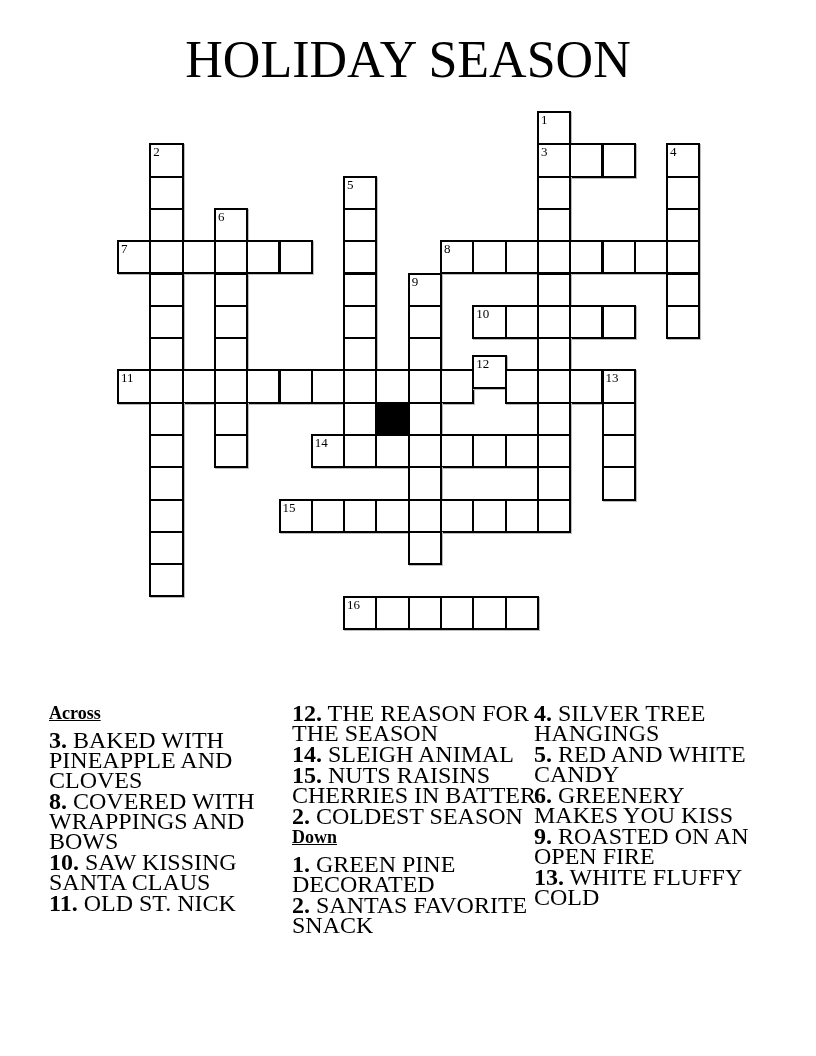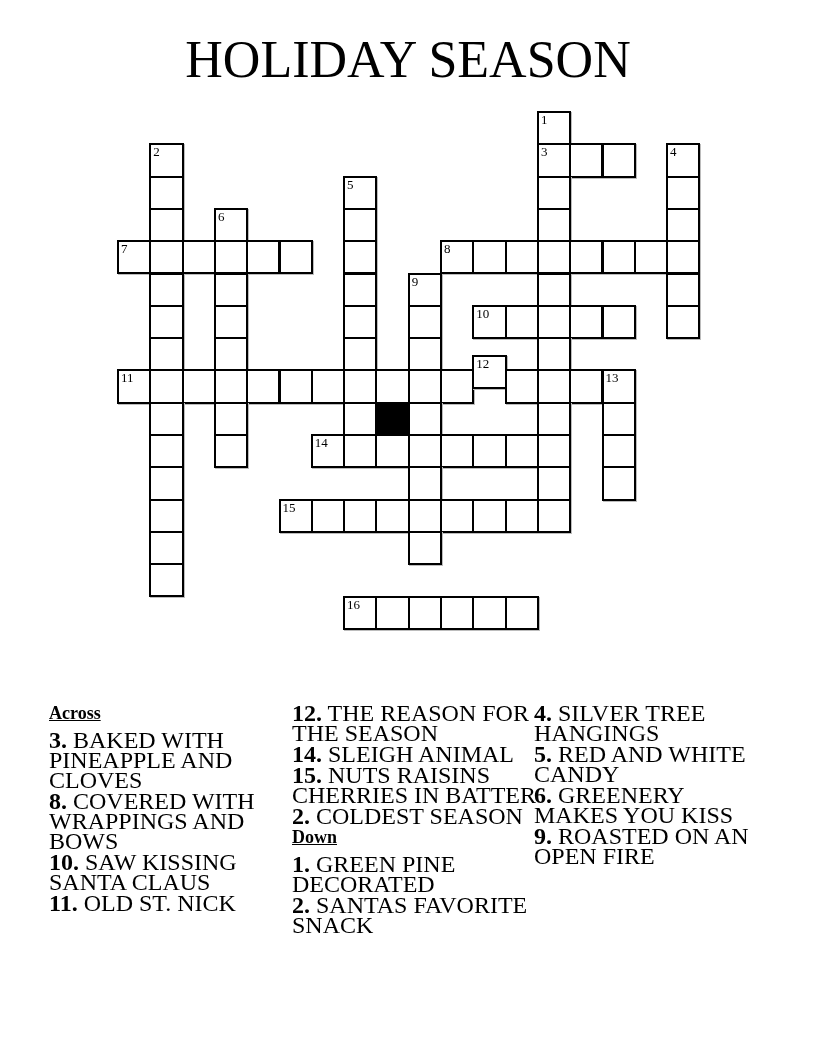--- a/index.html
+++ b/index.html
@@ -262,15 +262,19 @@
           <div class="cline">CANDY</div>
         </div>
         <div class="clue">
           <div class="cline"><span class="cnum">6.</span> GREENERY</div>
           <div class="cline">MAKES YOU KISS</div>
         </div>
         <div class="clue">
           <div class="cline"><span class="cnum">9.</span> ROASTED ON AN</div>
           <div class="cline">OPEN FIRE</div>
         </div>
+        <div class="clue">
+          <div class="cline"><span class="cnum">13.</span> WHITE FLUFFY</div>
+          <div class="cline">COLD</div>
+        </div>
       </div>
     </div>
 </div>
 
 </body></html>

